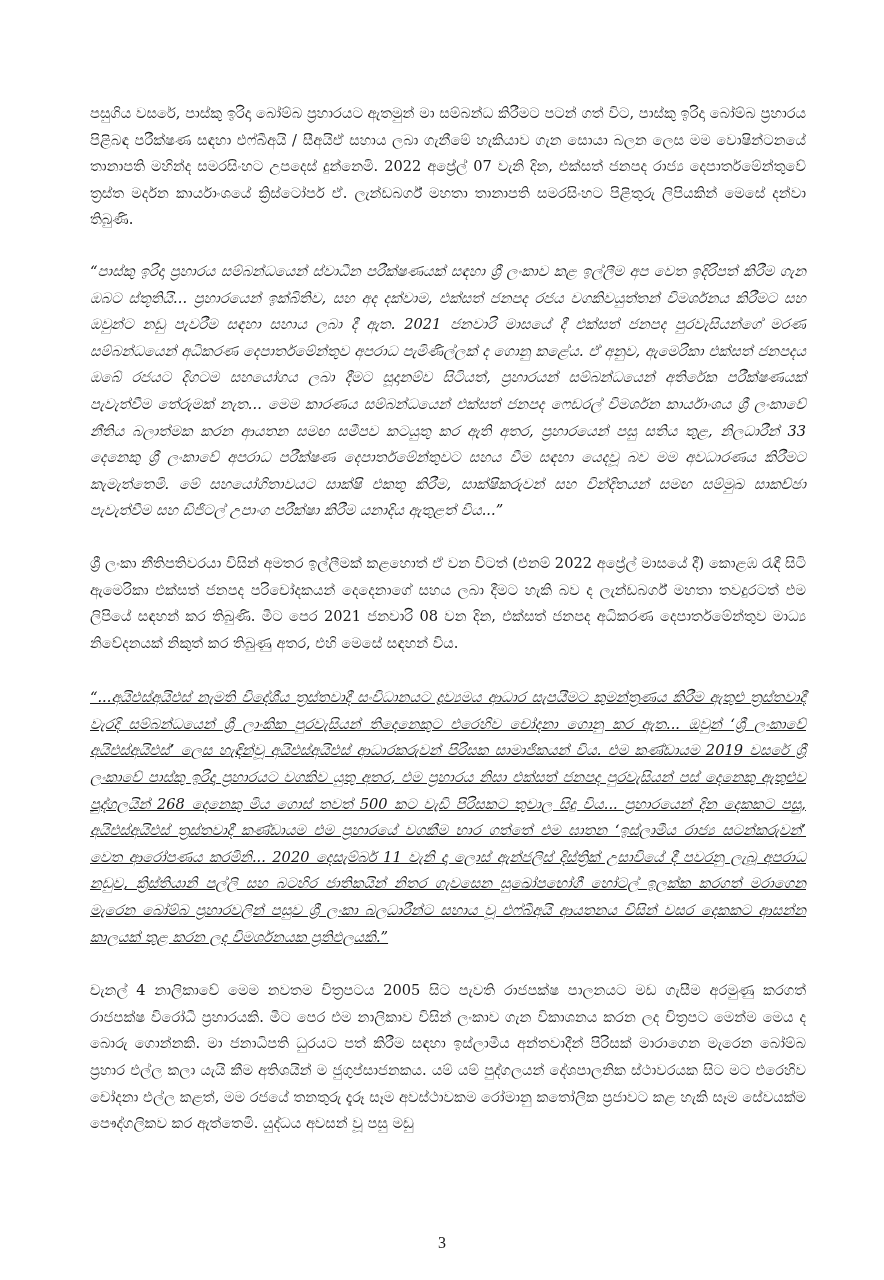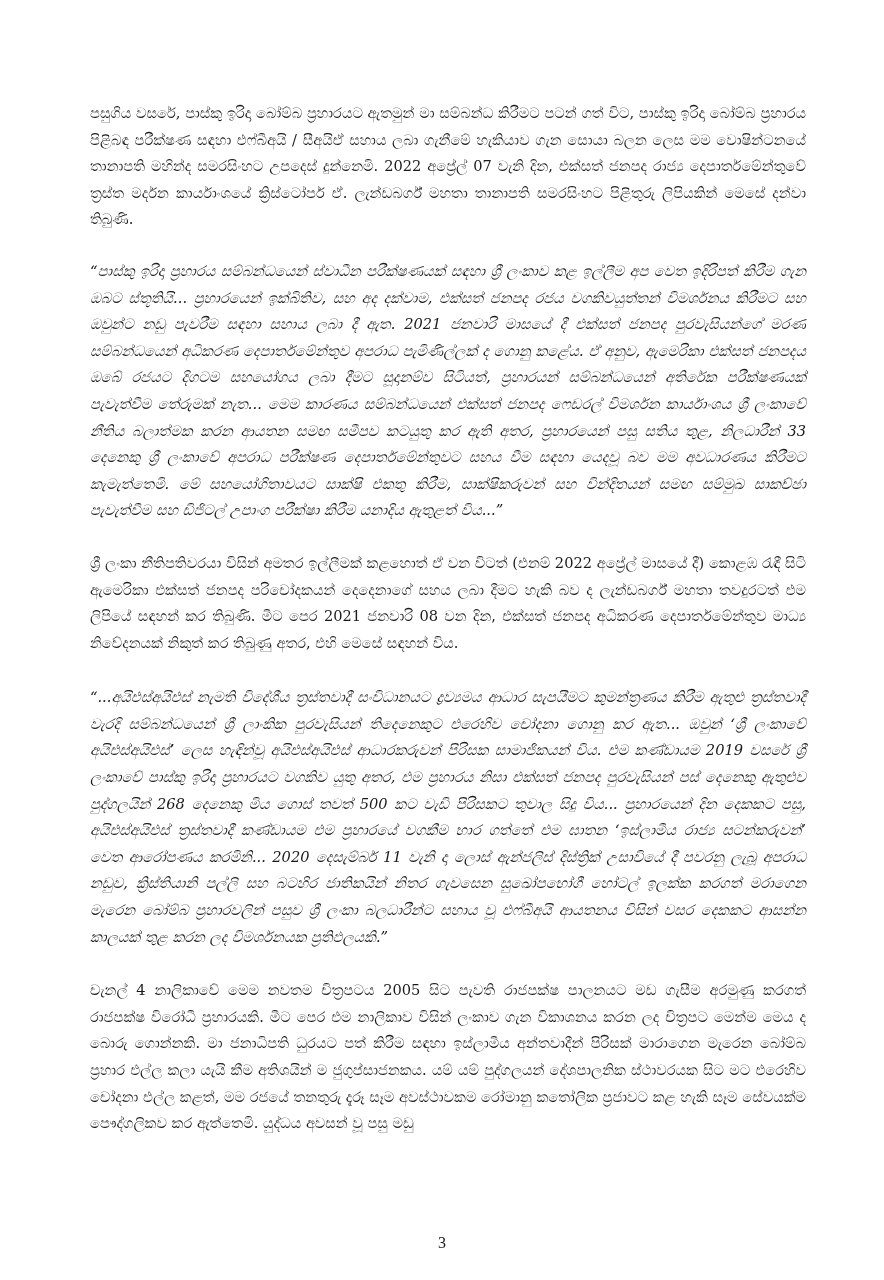--- a/index.html
+++ b/index.html
@@ -13,21 +13,21 @@
     position: absolute; left: 90px; top: 92px; width: 716px;
   }
   .para {
     margin: 0; font-size: 14.6px; line-height: 26.6px;
     text-align: justify; text-justify: inter-word;
   }
   .para.quote { font-style: italic; }
   .p1 { margin-bottom: 25px; }
   .p2 { margin-bottom: 26px; margin-top: 16px; }
   .p3 { margin-bottom: 28px; }
-  .p4 { margin-bottom: 27px; }
+  .p4 { margin-bottom: 27px; text-decoration: underline; }
   .page-number {
     position: absolute; left: 0; width: 884px; top: 1226px;
     text-align: center; font-size: 16px;
     font-family: "Liberation Serif", "DejaVu Serif", serif;
     color: #1a1a1a;
   }
 </style>
 </head>
 <body>
 

